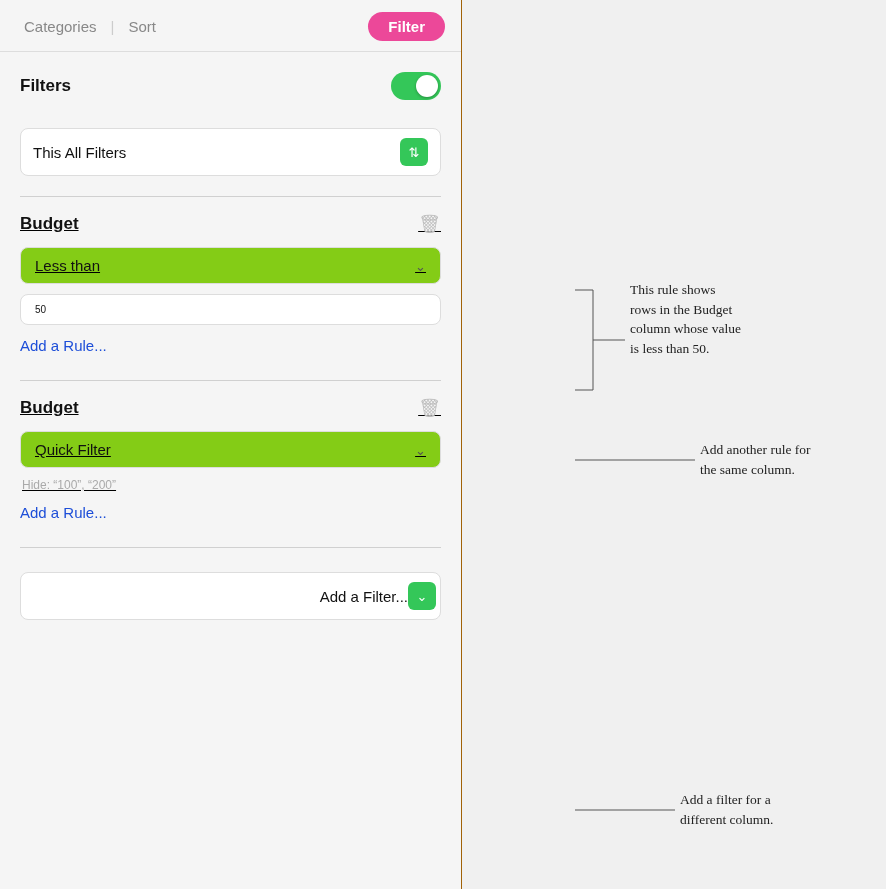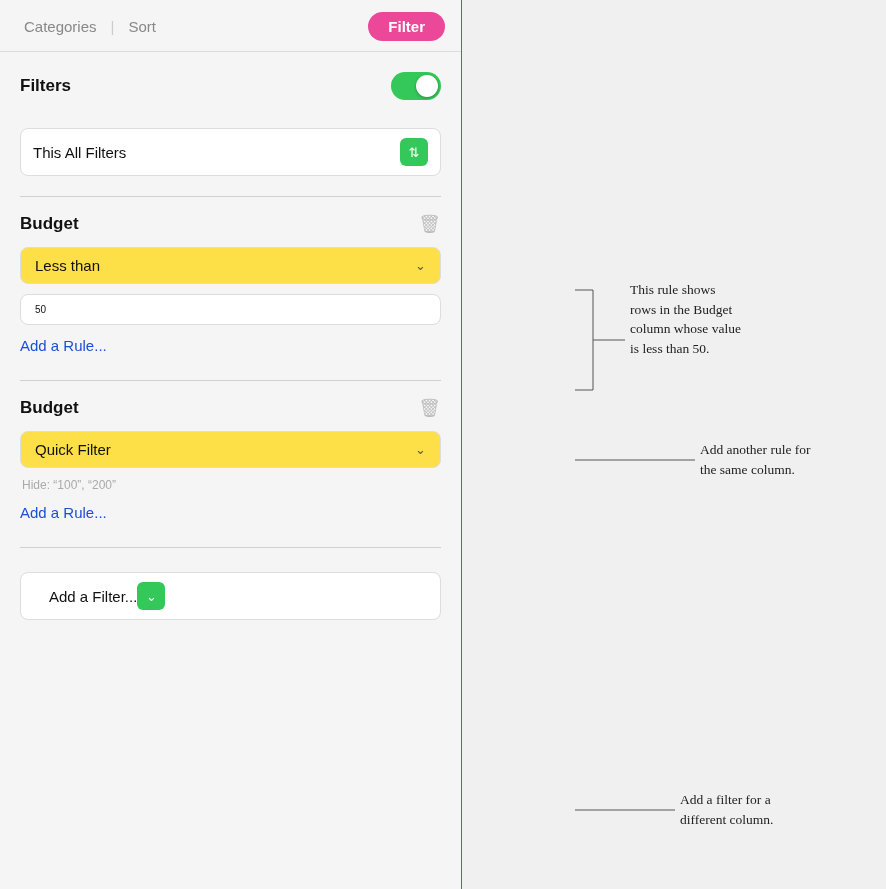--- a/index.html
+++ b/index.html
@@ -132,20 +132,21 @@
     
     .divider {
       height: 1px;
       background: #d0d0d0;
       margin: 0 0 16px 0;
     }
 
     
     .budget-section {
       margin-bottom: 10px;
+      text-decoration: underline;
     }
 
     .budget-header {
       display: flex;
       align-items: center;
       justify-content: space-between;
       margin-bottom: 12px;
     }
 
     .budget-title {
@@ -156,23 +157,23 @@
 
     .trash-icon {
       color: #bbb;
       font-size: 18px;
       cursor: pointer;
     }
 
     
     .condition-dropdown {
       display: flex;
-      align-items: center;
+      align-items: flex-end;
       justify-content: space-between;
-      background: #fde047;
+      background: #84cc16;
       border: 1px solid #ddd;
       border-radius: 8px;
       padding: 9px 14px;
       margin-bottom: 10px;
       cursor: pointer;
     }
 
     .condition-dropdown-label {
       font-size: 15px;
       color: #111;
@@ -210,25 +211,25 @@
       font-size: 12px;
       color: #aaa;
       margin-bottom: 12px;
       padding-left: 2px;
     }
 
     
     .add-filter-row {
       display: flex;
       align-items: center;
-      justify-content: flex-start;
+      justify-content: flex-end;
       background: #fff;
       border: 1px solid #ddd;
       border-radius: 8px;
-      padding: 9px 28px;
+      padding: 9px 4px;
       margin-top: 8px;
       cursor: pointer;
     }
 
     .add-filter-label {
       font-size: 15px;
       color: #111;
     }
 
     .add-filter-btn {

